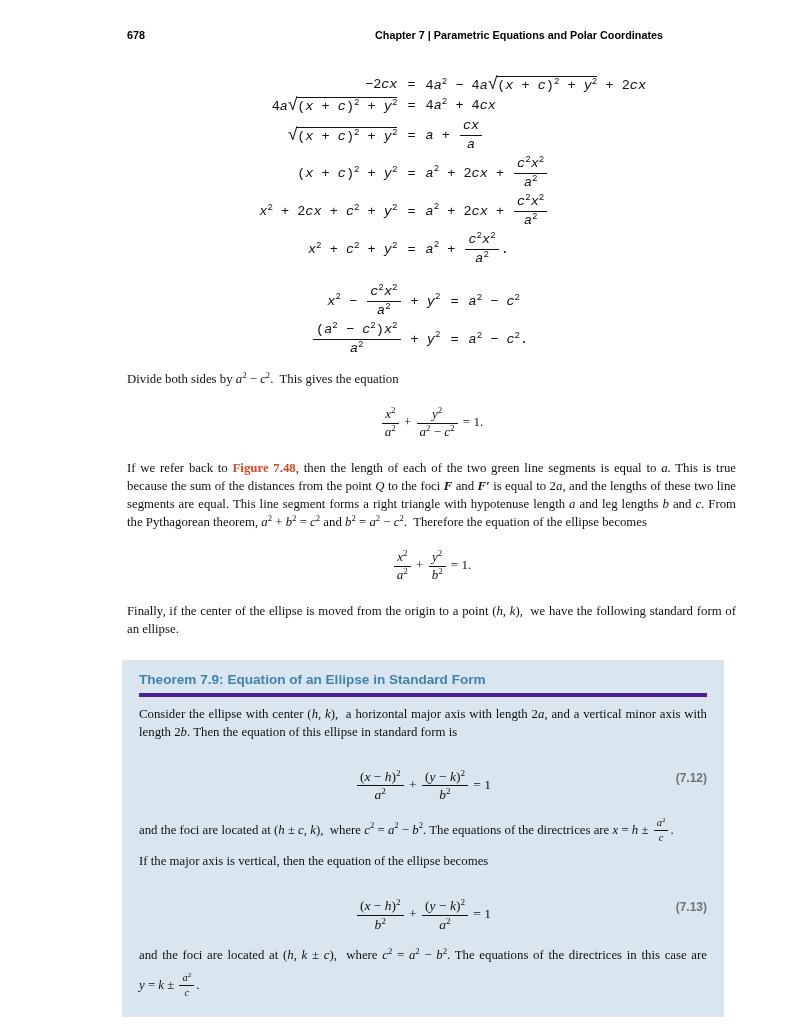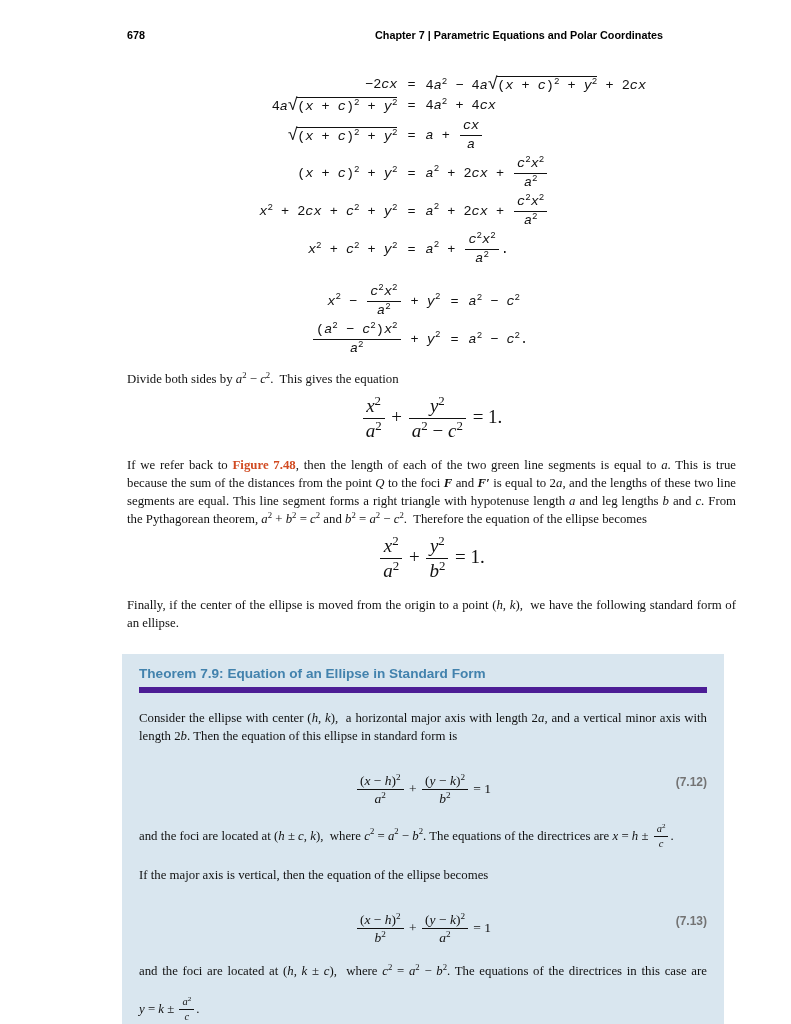--- a/index.html
+++ b/index.html
@@ -29,31 +29,31 @@
   
   .deriv { margin-top:18px; font-size:13.5px; }
   .deriv1 { padding-right:40px; }
   .deriv2 { padding-left:46px; }
   .drow { display:grid; grid-template-columns:1fr auto 1fr; column-gap:10px; align-items:center; margin:4px 0;font-family:Liberation Mono, monospace; }
   .drow .lhs { text-align:right; }
   .drow .rhs { text-align:left; }
 
   .para { margin-top:14px; text-align:justify; line-height:18px; }
   .stretch { text-align:justify; text-align-last:justify; }
-  .eqc { text-align:center; margin:7px 0; font-size:19px; }
+  .eqc { text-align:center; margin:19px 0; font-size:13px; }
 
   .ref { color:#d14a21; font-weight:bold; text-decoration:none; cursor:pointer; font-style:normal; }
 
   
   .thm { margin-top:22px; background:#d9e6ef; padding:12px 17px 18px; width:602px; margin-left:-5px; }
   .thm-title {
     font-family:"Liberation Sans", sans-serif; font-weight:bold; font-size:13.6px;
-    color:#4282ad; padding-bottom:6px; border-bottom:6px solid #4c1d95;
+    color:#4282ad; padding-bottom:6px; border-bottom:4px solid #4c1d95;
   }
-  .thm .para { margin-top:16px; }
+  .thm .para { margin-top:8px; }
   .eqnrow { position:relative; text-align:center; margin:28px 0 14px; font-size:13.5px; }
   .eqnum {
     position:absolute; right:0; top:2px; color:#737373; font-weight:bold;
     font-family:"Liberation Sans", sans-serif; font-size:12px;
   }
   .ftr {
     position:absolute; top:978px; left:91px;
     font-family:"Liberation Sans", sans-serif; font-size:10.6px; color:#8e8e8e;
   }
 </style>

